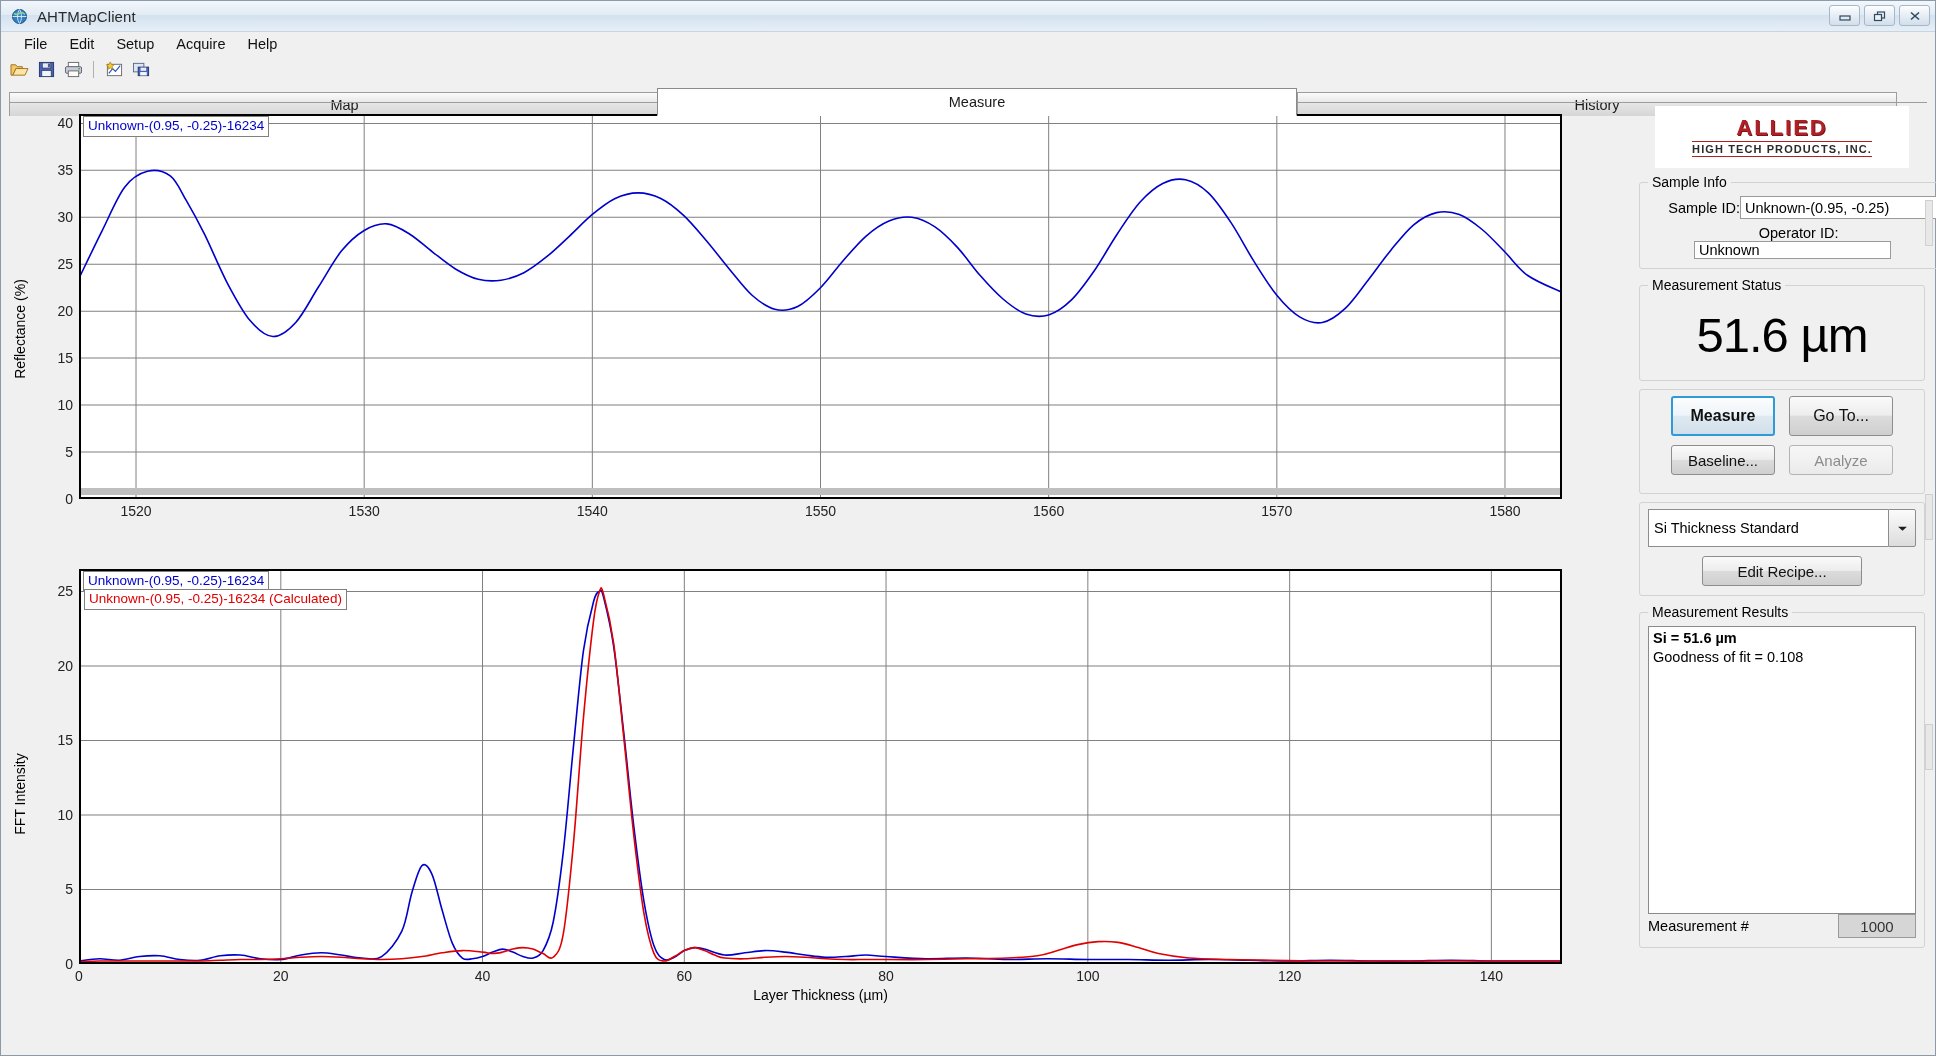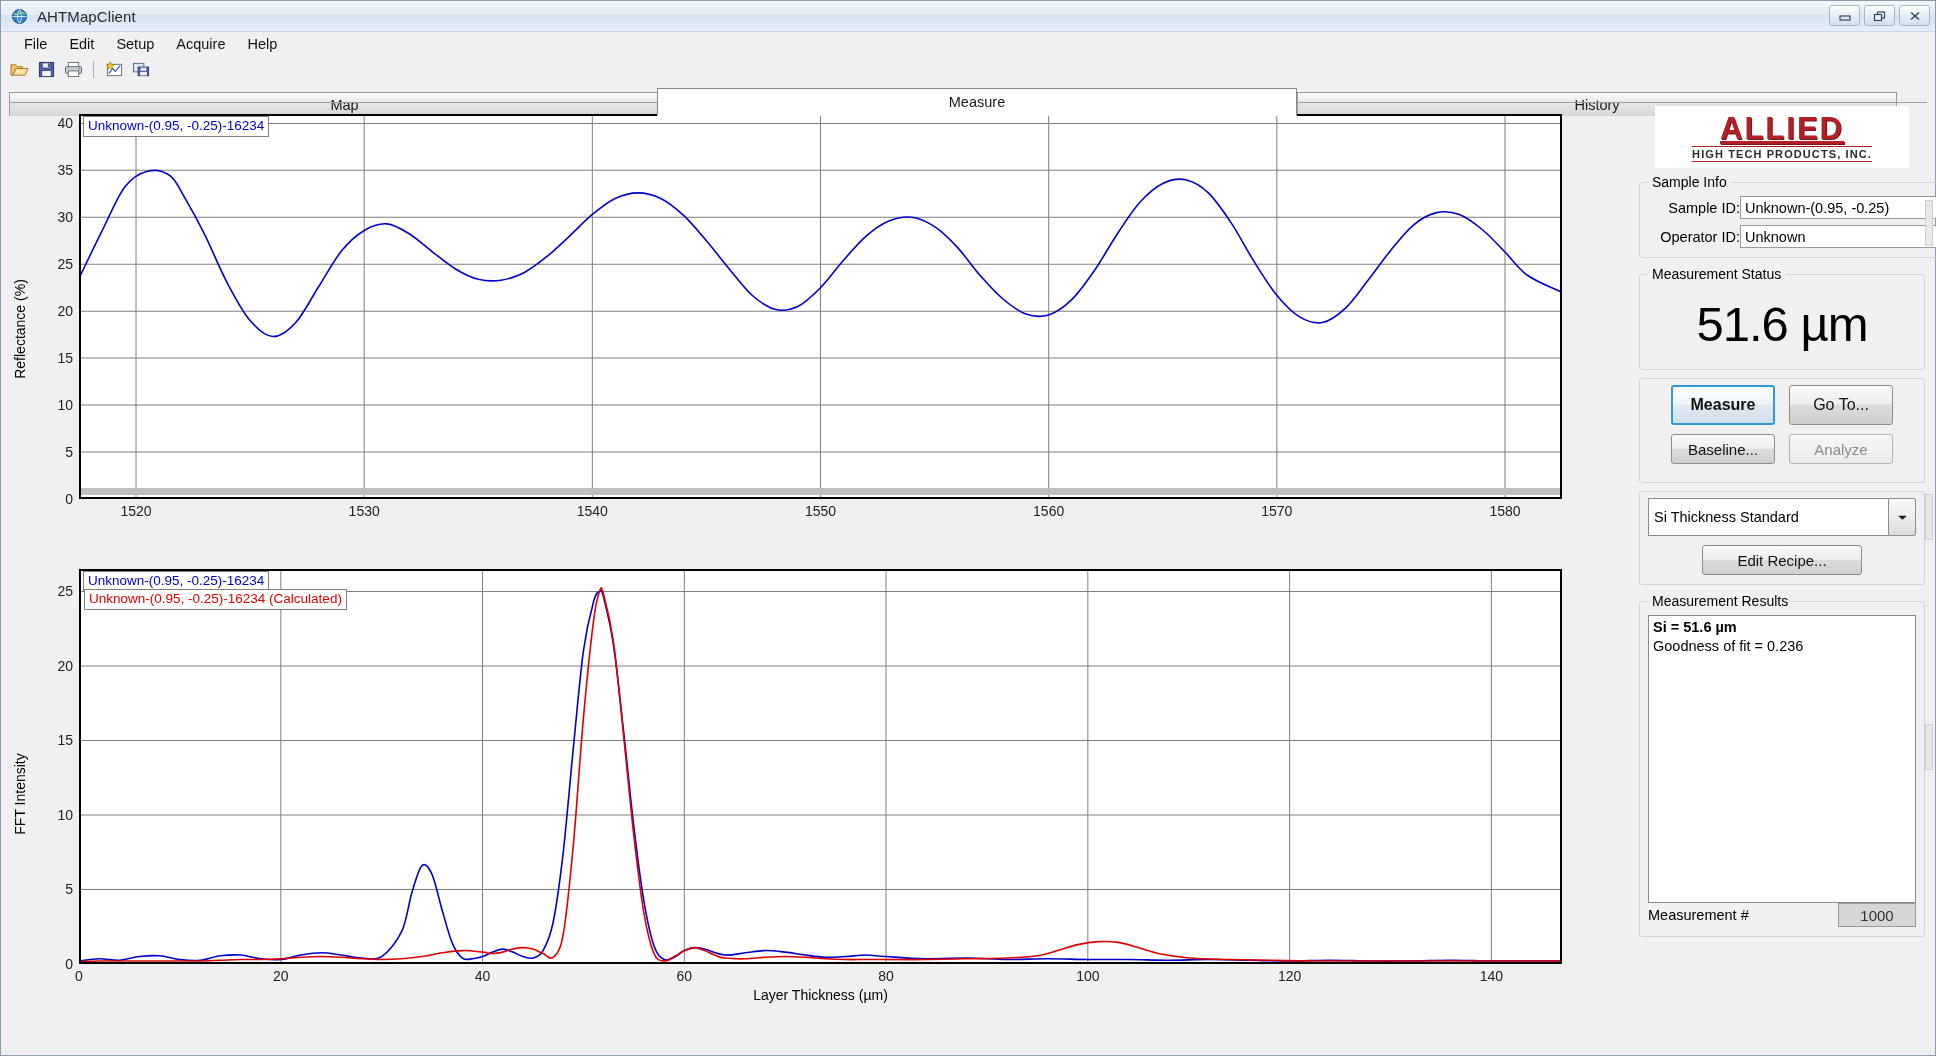--- a/index.html
+++ b/index.html
@@ -84,32 +84,32 @@
   .legendbox{
     position:absolute; background:#fff; border:1px solid #808080;
     font-size:13.5px; padding:1px 4px 2px 4px; white-space:nowrap; line-height:1.15;
   }
   
   #right{ position:absolute; left:1636px; top:0; width:290px; bottom:2px; }
   .logo{
     width:254px; height:62px; background:#fff; margin:2px auto 6px auto;
     display:flex; flex-direction:column; align-items:center; justify-content:center;
   }
-  .logo .l1{ font-size:31px; font-weight:bold; color:#b02025; letter-spacing:2px;
+  .logo .l1{ font-size:22px; font-weight:bold; color:#b02025; letter-spacing:2px;
              font-family:"Liberation Sans", sans-serif; line-height:1;
-             text-shadow:1px 1px 0 #7d1418;text-decoration:underline; }
+             text-shadow:1px 1px 0 #7d1418; }
   .logo .l2{ font-size:11px; font-weight:bold; color:#2b2b2b; letter-spacing:1.1px;
              margin-top:2px; border-top:1.5px solid #b02025; border-bottom:1.5px solid #b02025;
              padding:1px 0; }
   fieldset.grp{
     border:1px solid #d2d2d2; border-radius:3px; margin:0 2px 8px 2px; padding:6px 8px 9px 8px;
   }
   fieldset.grp > legend{ font-size:14px; padding:0 4px; color:#000; }
   .row{ display:flex; align-items:center; margin-bottom:6px; }
-  .row:last-child{ margin-bottom:0; }
+  .row:last-child{ margin-bottom:0;flex-direction:column; }
   .row label{ width:92px; text-align:right; font-size:14.5px; }
   .row input{
     flex:1; height:23px; border:1px solid #9a9a9a; background:#fff;
     font-family:"Liberation Sans", sans-serif; font-size:14.5px; padding:0 4px; color:#000;
   }
   #statusgrp{ height:104px; position:relative; }
   #bigvalue{
     position:absolute; left:0; right:0; top:18px; text-align:center;
     font-size:49px; letter-spacing:-1px; color:#000; line-height:1;
   }
@@ -396,21 +396,21 @@
         </div>
         <div class="btnrow" style="margin-bottom:0">
           <div class="btn small" style="width:160px">Edit Recipe...</div>
         </div>
       </fieldset>
 
       <fieldset class="grp">
         <legend>Measurement Results</legend>
         <div id="resultsbox">
           <div class="strong">Si = 51.6 µm</div>
-          <div>Goodness of fit = 0.236</div>
+          <div>Goodness of fit = 0.108</div>
         </div>
         <div class="measrow">
           <span class="ml">Measurement #</span>
           <span class="mv">1000</span>
         </div>
       </fieldset>
     </div>
 
     <div class="scrollnub" style="top:96px;height:46px;"></div>
     <div class="scrollnub" style="top:390px;height:46px;"></div>

